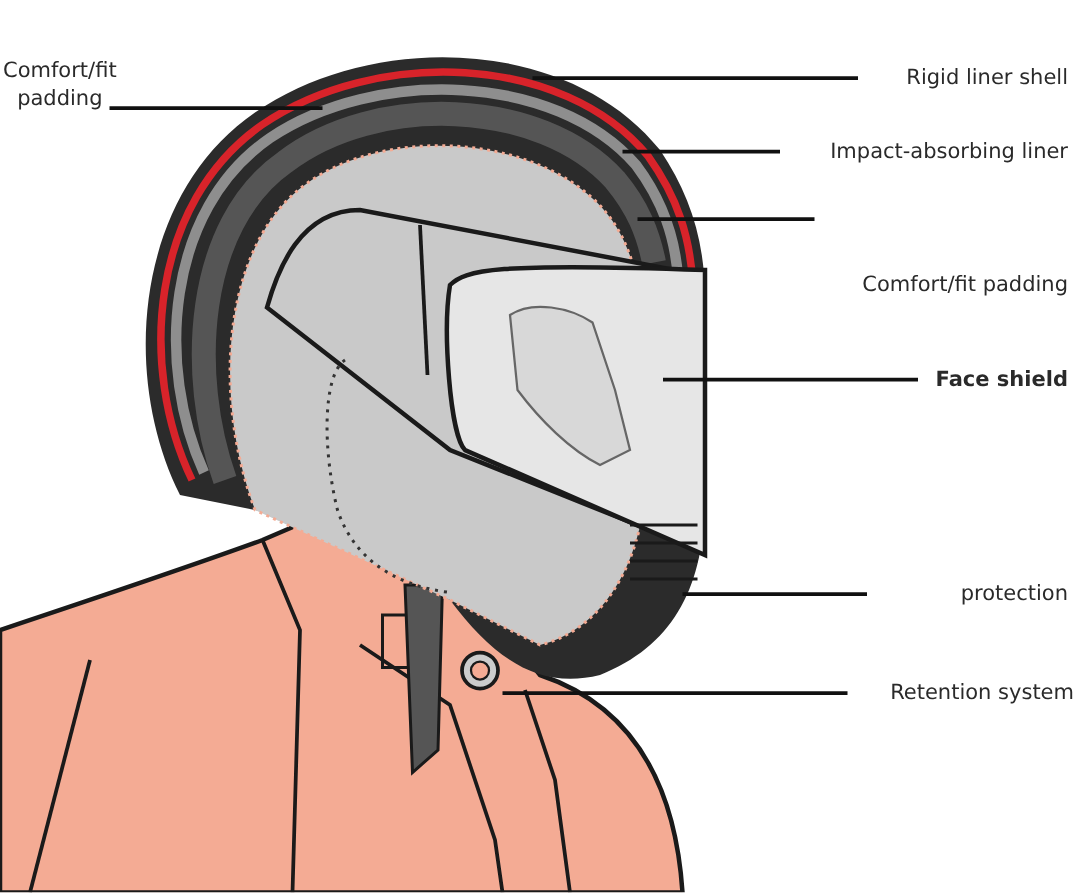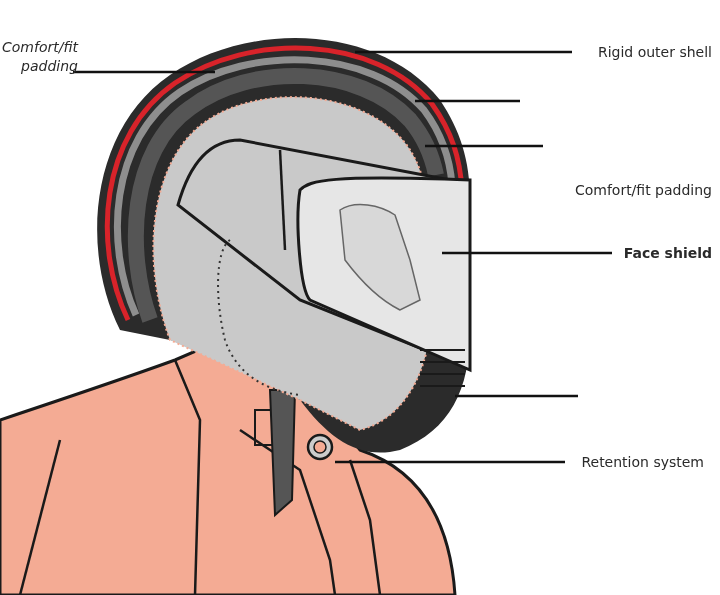--- a/index.html
+++ b/index.html
@@ -7,21 +7,21 @@
   svg.art { position: absolute; left: 0; top: 0; }
   .label {
     position: absolute;
     font-family: "DejaVu Sans", sans-serif;
     font-size: 14px;
     color: #2a2a2a;
     line-height: 19px;
     white-space: nowrap;
   }
   .label.right { text-align: right; }
-  .label.left { text-align: right; font-style: italic; }
+  .label.left { text-align: center; }
 </style>
 </head>
 <body>
 
 <div class="canvas">
   <svg class="art" width="720" height="595" viewBox="0 0 720 595">
 
     <g>
       <path d="M0,420 C60,400 120,380 175,360 L210,345 L240,330 L320,400 L360,450 C420,470 450,520 455,595 L0,595 Z" fill="#f4ab94" stroke="#1a1a1a" stroke-width="3"></path>
       <path d="M175,360 L200,420 L195,595" fill="none" stroke="#1a1a1a" stroke-width="2.5"></path>
@@ -65,21 +65,23 @@
       <line x1="455" y1="396" x2="578" y2="396"></line>
       <line x1="335" y1="462" x2="565" y2="462"></line>
     </g>
   </svg>
 
   <div class="label left" style="left:2px; top:38px;">
     <div>Comfort/fit</div>
     <div>padding</div>
   </div>
 
-  <div class="label right" style="right:8px; top:43px;">Rigid outer shell</div>
+  <div class="label right" style="right:8px; top:43px;">Rigid liner shell</div>
+  <div class="label right" style="right:8px; top:92px;">Impact-absorbing liner</div>
   <div class="label right" style="right:8px; top:137px;margin-top:44px;">Comfort/fit padding</div>
   <div class="label right" style="right:8px; top:244px;font-weight:bold;">Face shield</div>
 
   <div class="label right" style="right:8px; top:387px;">
+    <div>protection</div>
   </div>
 
-  <div class="label right" style="right:16px; top:453px;">Retention system</div>
+  <div class="label right" style="right:4px; top:453px;">Retention system</div>
 </div>
 
 </body></html>

